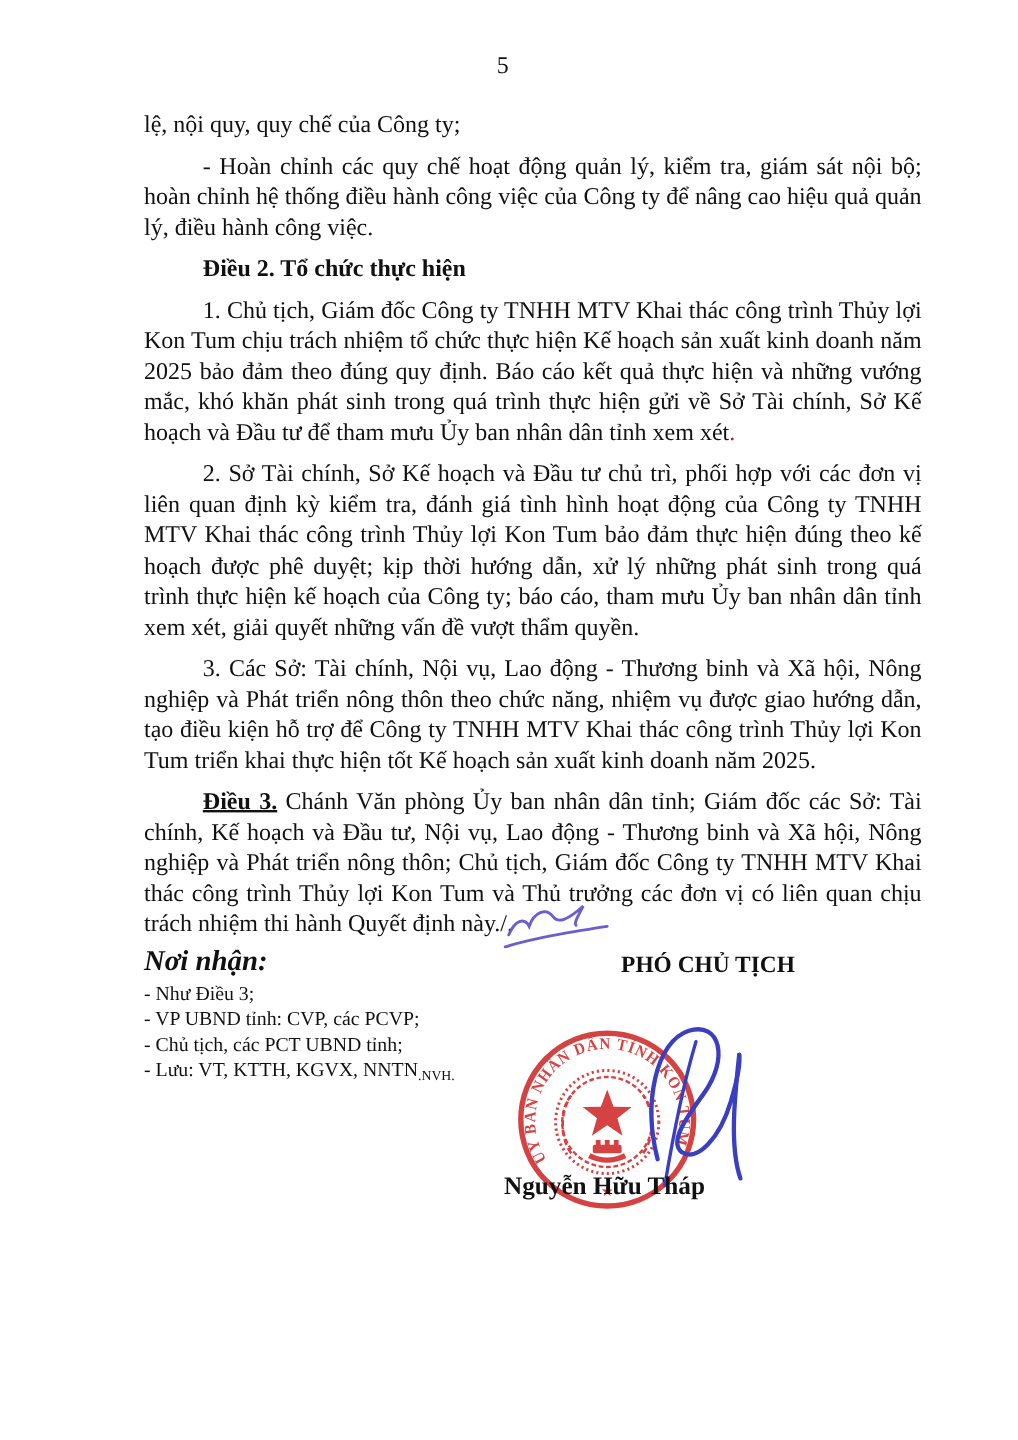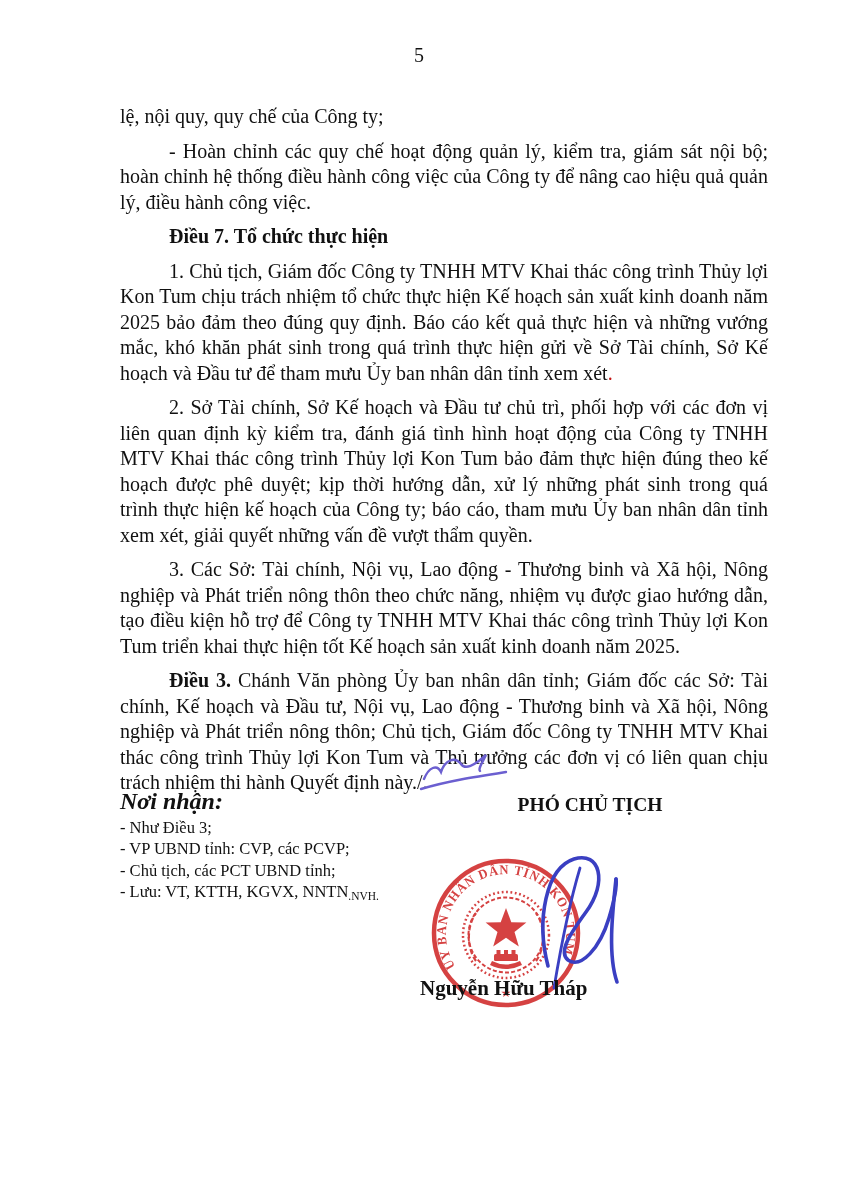--- a/index.html
+++ b/index.html
@@ -22,23 +22,23 @@
   .doc {
     position: absolute;
     top: 92px;
     left: 120px;
     width: 648px;
     font-size: 20px;
     line-height: 25.5px;
     text-align: justify;
   }
   .doc p { margin: 9px 0 0 0; text-indent: 49px; }
-  .doc p.first { margin-top: 12px; text-indent: 0; }
+  .doc p.first { margin-top: 0; text-indent: 0; }
   .doc p.heading { font-weight: bold; text-align: left; }
-  .bold { font-weight: bold; }
+  .bold { font-weight: bold; text-decoration: underline; }
   .red-dot { color: #c41414; }
 
   .recipients {
     position: absolute;
     top: 791px; left: 120px; width: 300px;
     font-size: 16.5px;
     line-height: 21.5px;
     text-align: left;
   }
   .recipients .title {
@@ -90,21 +90,21 @@
   <div class="page-number">5</div>
 
   <div class="doc">
     <p class="first">
       <span>lệ, nội quy, quy chế của Công ty;</span>
     </p>
     <p>
       <span>- Hoàn chỉnh các quy chế hoạt động quản lý, kiểm tra, giám sát nội bộ; hoàn chỉnh hệ thống điều hành công việc của Công ty để nâng cao hiệu quả quản lý, điều hành công việc.</span>
     </p>
     <p class="heading">
-      <span>Điều 7. Tổ chức thực hiện</span>
+      <span>Điều 2. Tổ chức thực hiện</span>
     </p>
     <p>
       <span>1. Chủ tịch, Giám đốc Công ty TNHH MTV Khai thác công trình Thủy lợi Kon Tum chịu trách nhiệm tổ chức thực hiện Kế hoạch sản xuất kinh doanh năm 2025 bảo đảm theo đúng quy định. Báo cáo kết quả thực hiện và những vướng mắc, khó khăn phát sinh trong quá trình thực hiện gửi về Sở Tài chính, Sở Kế hoạch và Đầu tư để tham mưu Ủy ban nhân dân tỉnh xem xét</span><span class="red-dot">.</span>
     </p>
     <p>
       <span>2. Sở Tài chính, Sở Kế hoạch và Đầu tư chủ trì, phối hợp với các đơn vị liên quan định kỳ kiểm tra, đánh giá tình hình hoạt động của Công ty TNHH MTV Khai thác công trình Thủy lợi Kon Tum bảo đảm thực hiện đúng theo kế hoạch được phê duyệt; kịp thời hướng dẫn, xử lý những phát sinh trong quá trình thực hiện kế hoạch của Công ty; báo cáo, tham mưu Ủy ban nhân dân tỉnh xem xét, giải quyết những vấn đề vượt thẩm quyền.</span>
     </p>
     <p>
       <span>3. Các Sở: Tài chính, Nội vụ, Lao động - Thương binh và Xã hội, Nông nghiệp và Phát triển nông thôn theo chức năng, nhiệm vụ được giao hướng dẫn, tạo điều kiện hỗ trợ để Công ty TNHH MTV Khai thác công trình Thủy lợi Kon Tum triển khai thực hiện tốt Kế hoạch sản xuất kinh doanh năm 2025.</span>
     </p>

